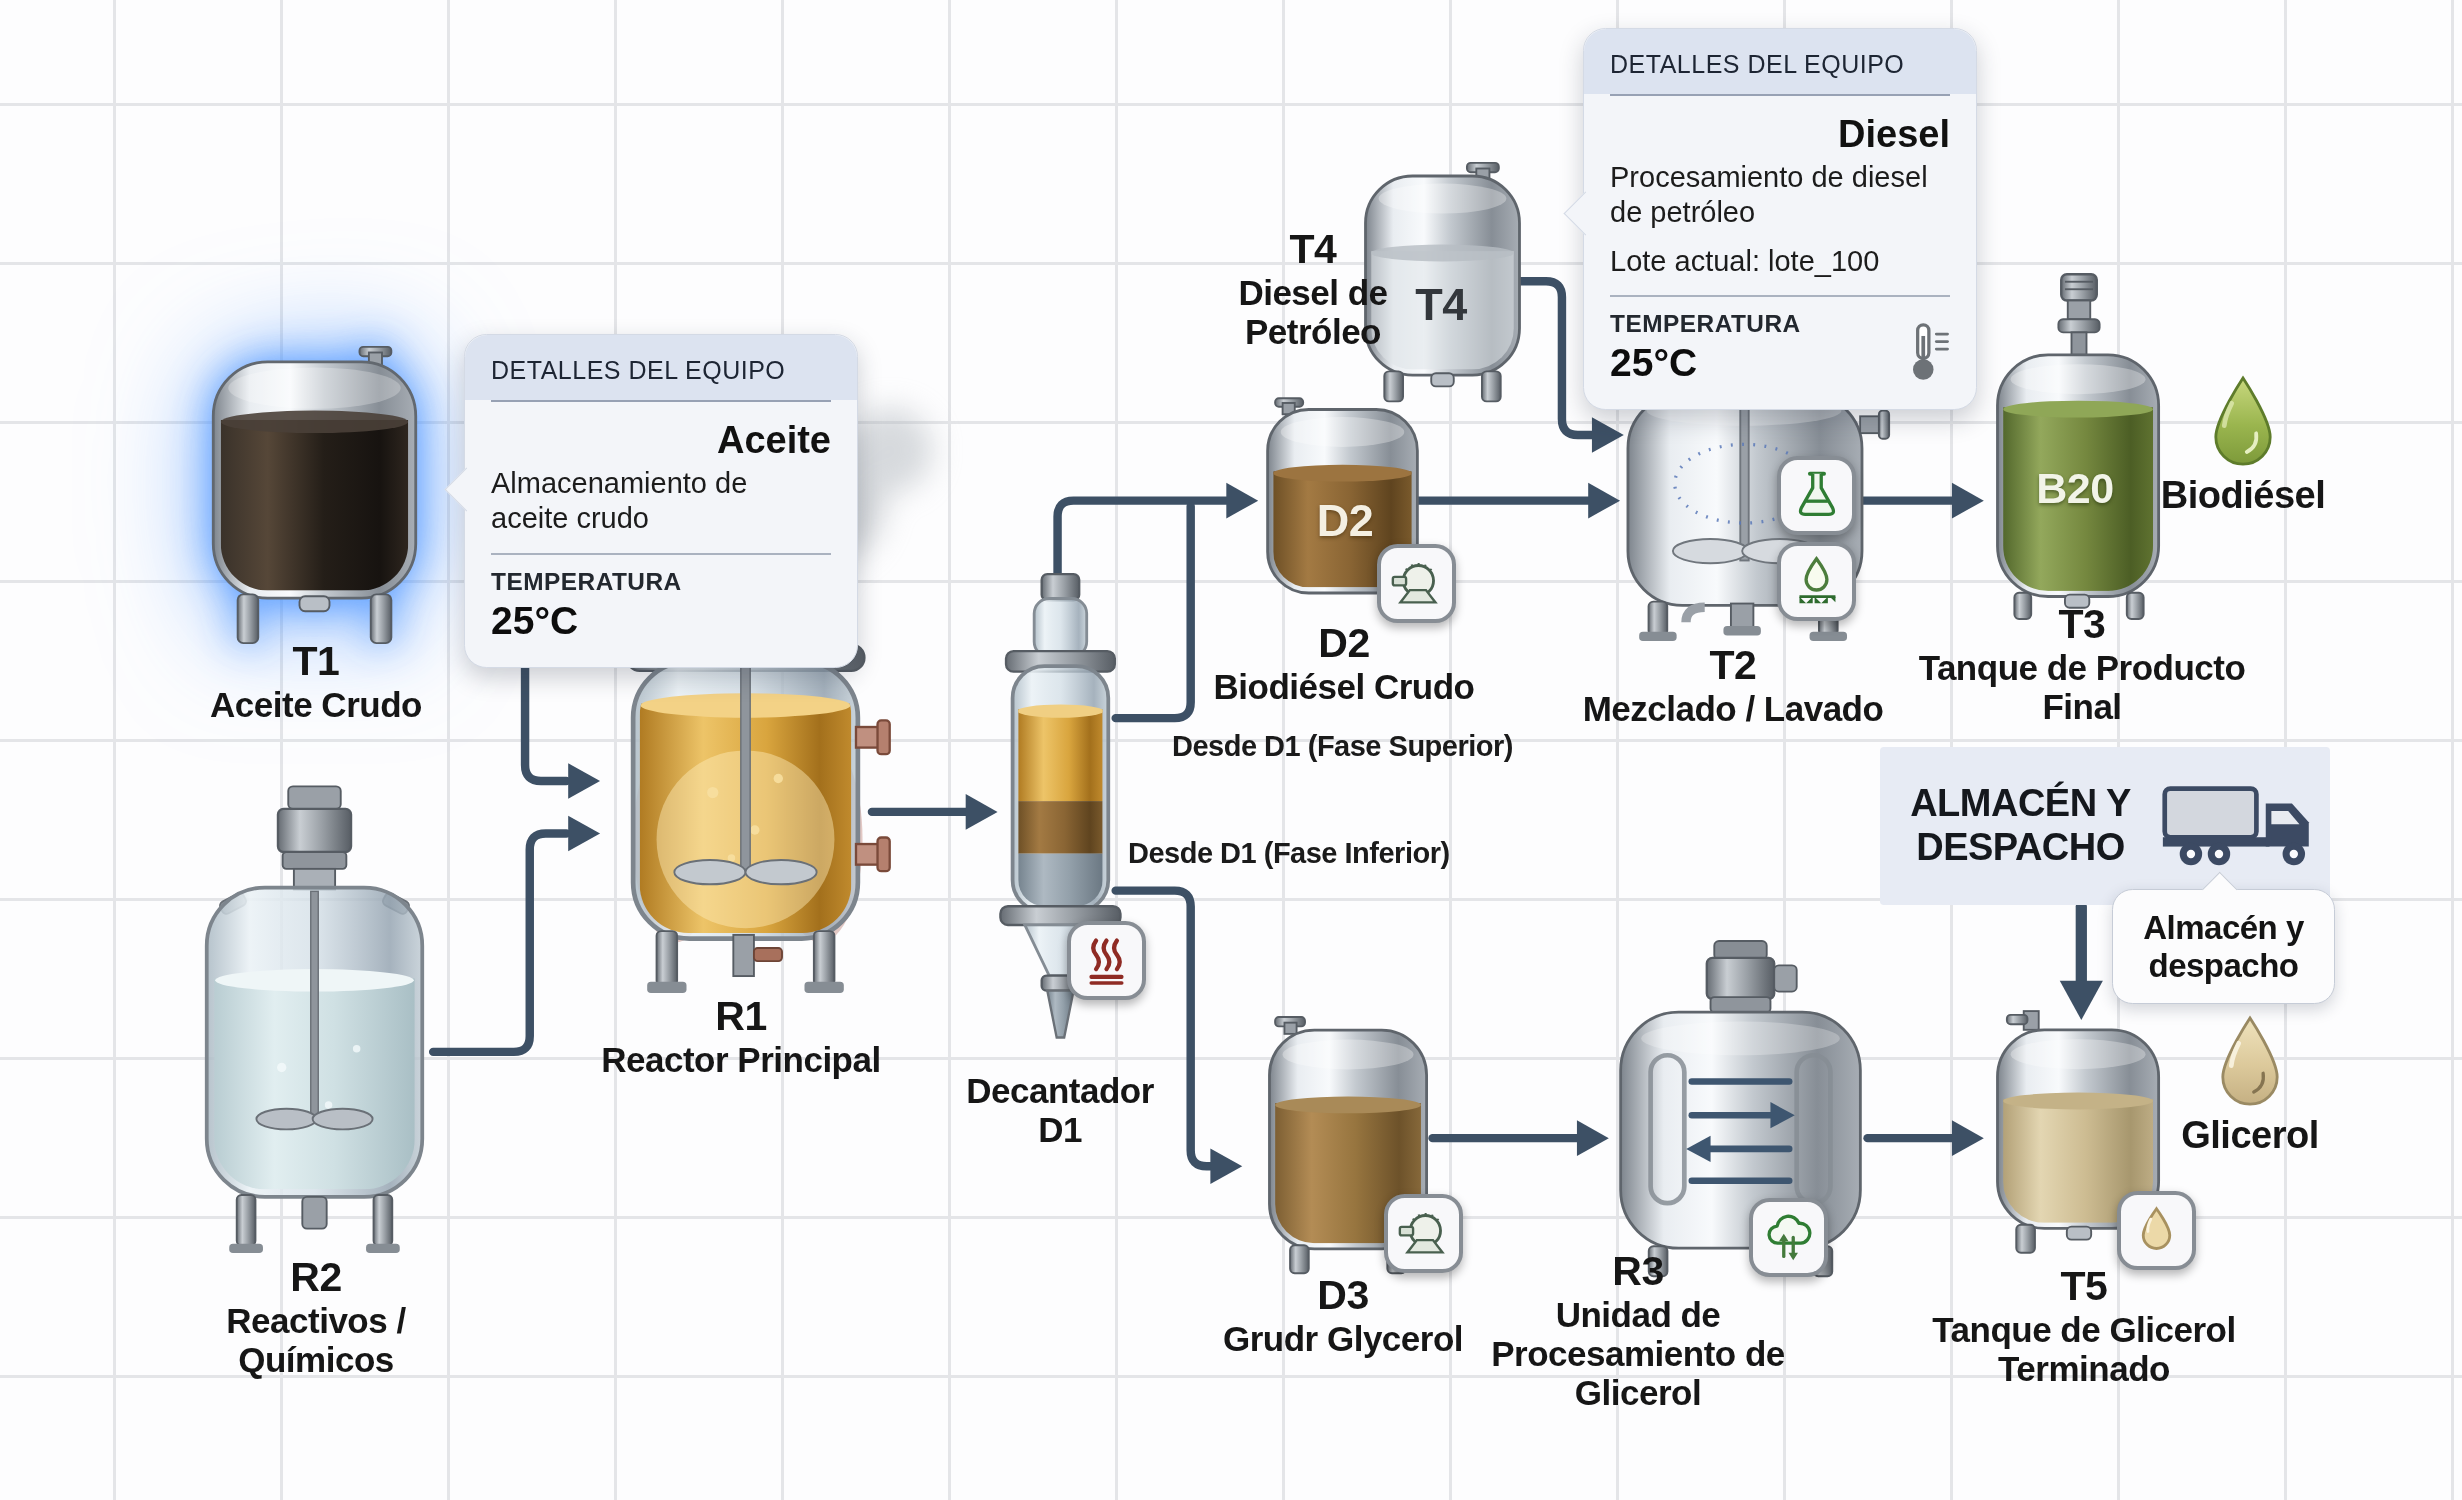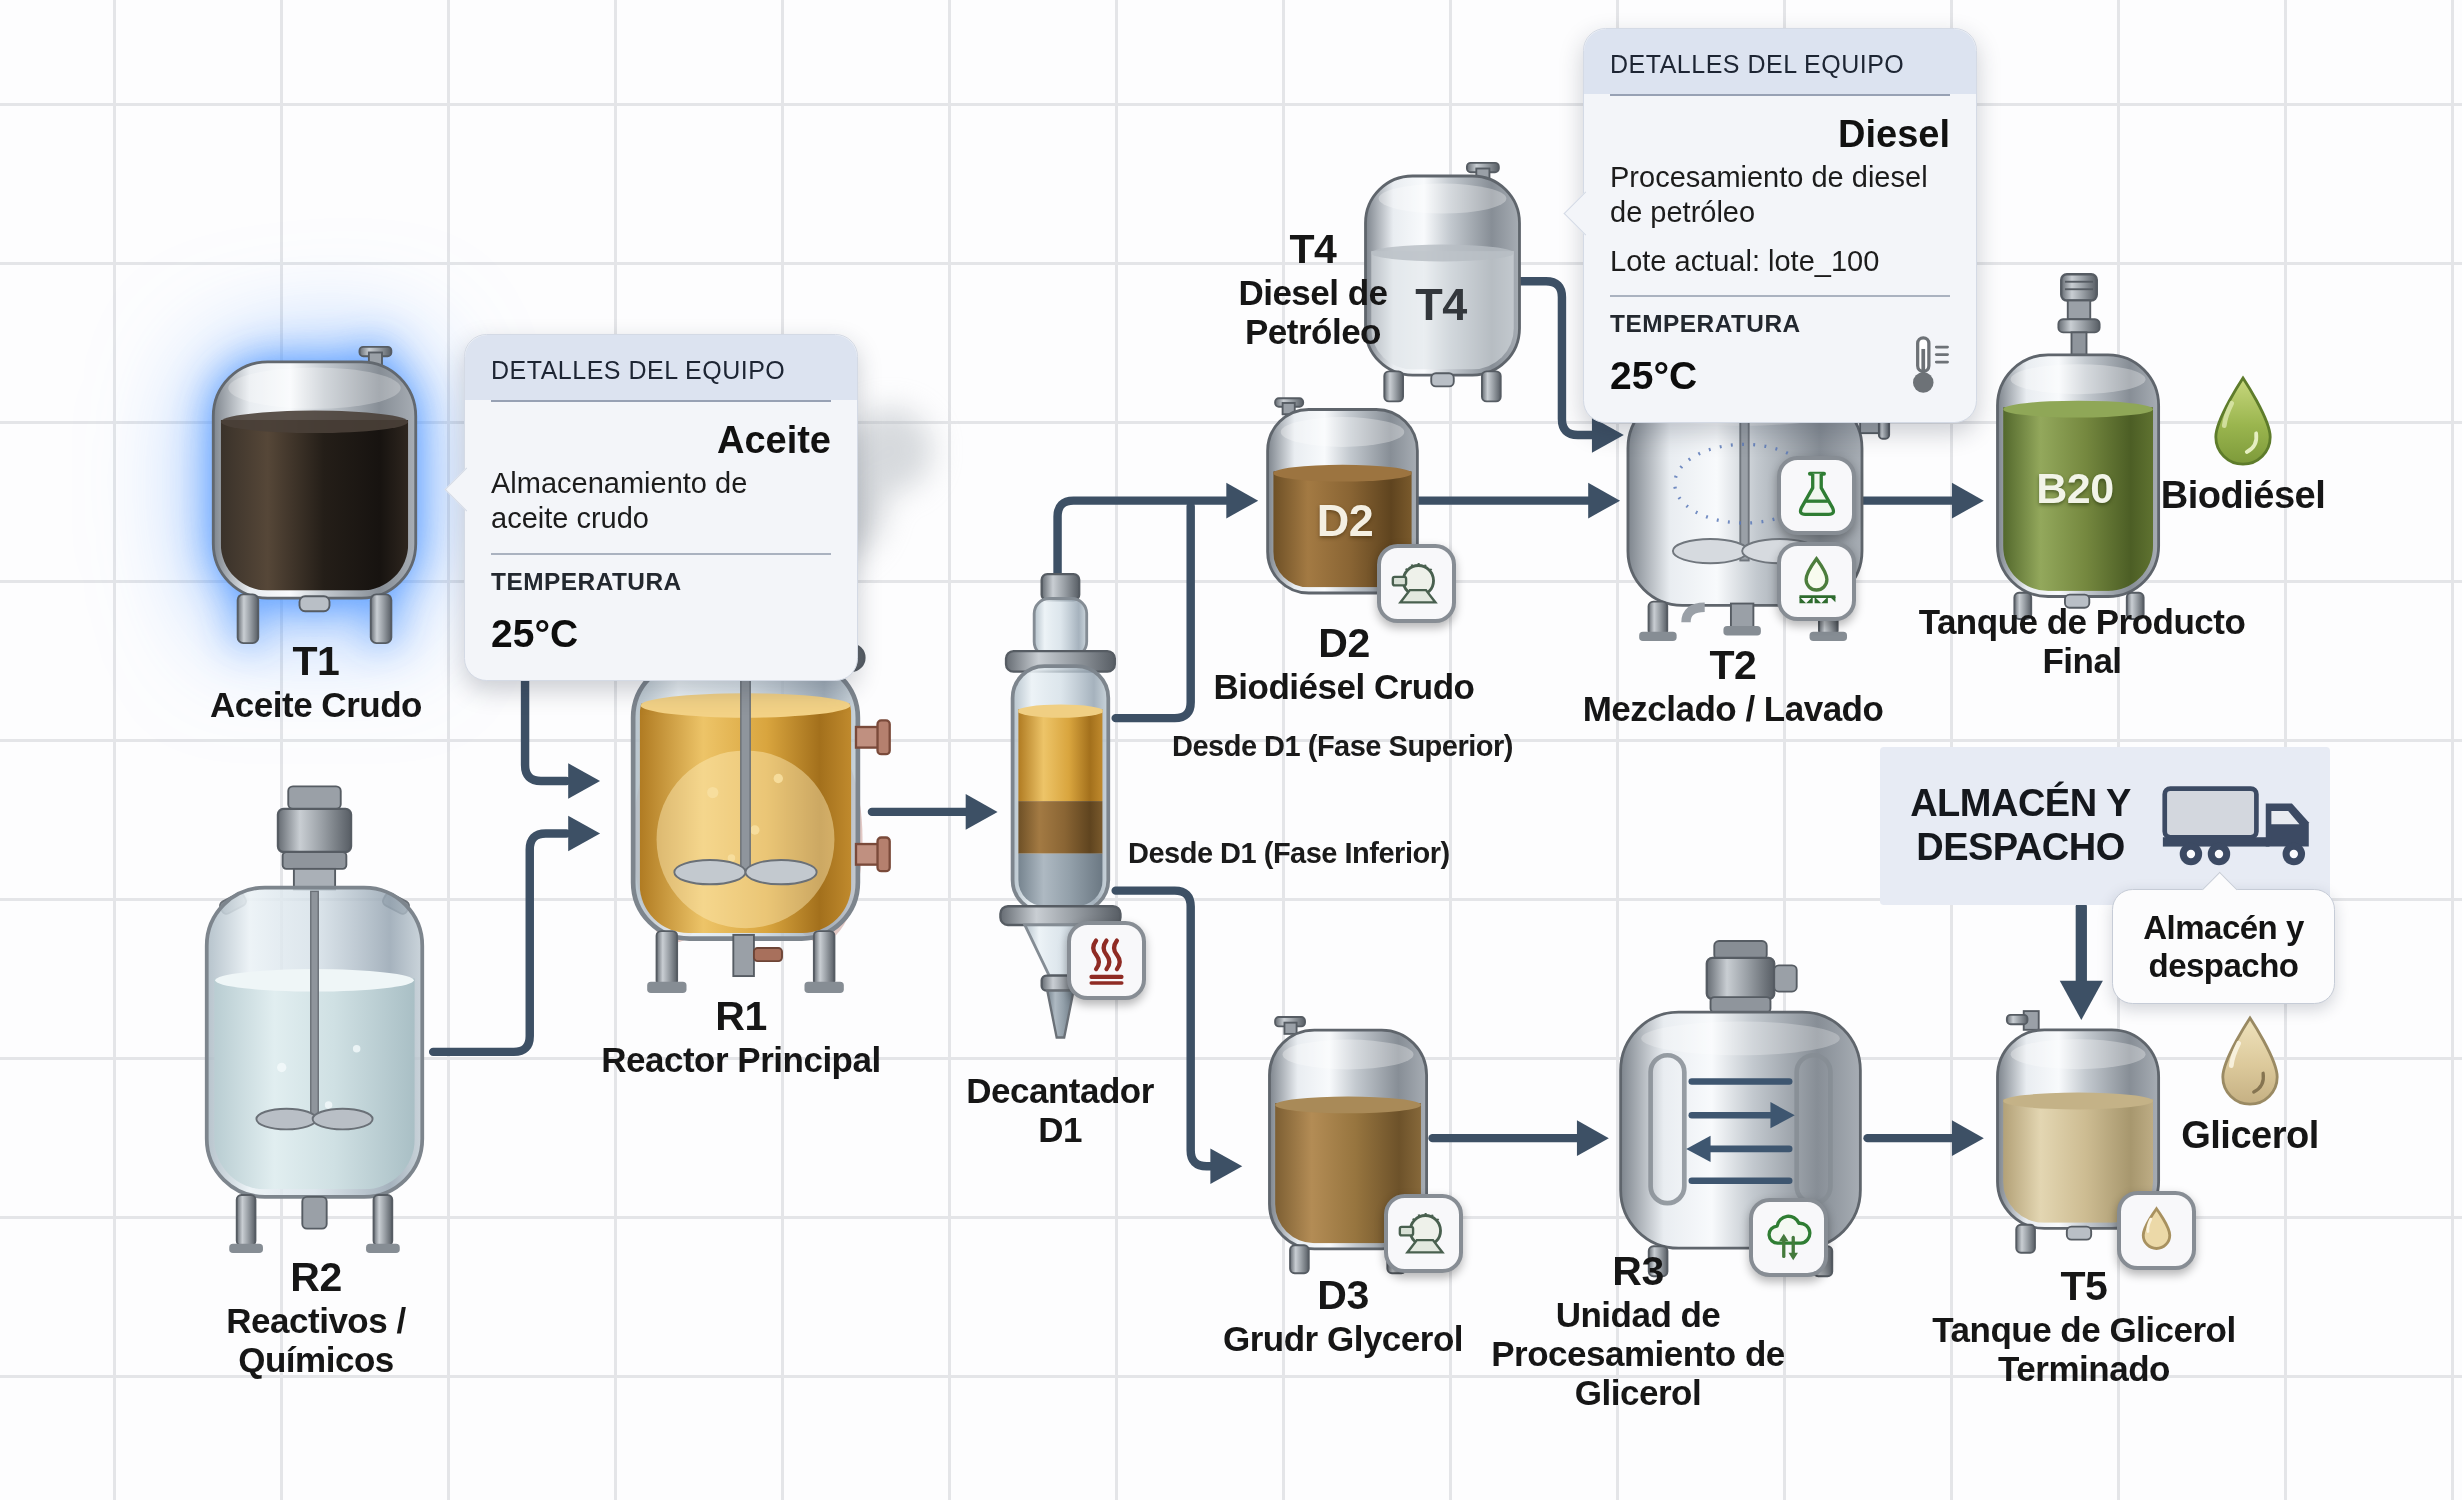--- a/index.html
+++ b/index.html
@@ -51,21 +51,21 @@
               transform:rotate(45deg);border-left:0.9px solid #d4dae5;border-bottom:0.9px solid #d4dae5;}
   .tt-header{background:#dce3f0;border-radius:22.5px 22.5px 0 0;padding:20.6px 26px 15px 26px;
              font-size:25px;font-weight:400;color:#1d2533;letter-spacing:0.5px;}
   .tt-rule{height:2.8px;background:#97a1b4;margin:0 26px;}
   .tt-body{padding:17px 26px 24.4px 26px;position:relative;}
   .tt-title{font-size:38px;font-weight:700;color:#111;text-align:right;}
   .tt-desc{font-size:29px;color:#1c1c1c;line-height:1.2;margin-top:3.8px;}
   .tt-batch{font-size:29px;color:#1c1c1c;margin-top:15px;}
   .tt-div{height:1.9px;background:#aab2c0;margin:17px 0 13px 0;}
   .tt-temp-label{font-size:24.4px;font-weight:700;color:#23282f;letter-spacing:0.5px;}
-  .tt-temp-value{font-size:39px;font-weight:700;color:#0d0d0d;margin-top:16px;}
+  .tt-temp-value{font-size:39px;font-weight:700;color:#0d0d0d;margin-top:3px;}
   .tt-thermo{position:absolute;right:20.6px;bottom:17px;}
 
   
   .banner{position:absolute;z-index:3;left:1880px;top:747px;width:450px;height:158px;
           background:#e7ebf4;border-radius:3.8px;display:flex;align-items:center;}
   .banner-text{width:281px;text-align:center;font-size:38px;font-weight:700;
                color:#15181d;line-height:1.15;letter-spacing:-0.5px;}
   .bubble{position:absolute;z-index:5;left:2112px;top:889px;width:221px;height:113px;
           background:#fcfcfd;border:1.9px solid #c6ccd7;border-radius:20.6px;
           box-shadow:0 5.6px 15px rgba(30,40,60,.18);
@@ -549,20 +549,21 @@
   </div>
   <div class="eq-label" style="left:1313px;top:227px;width:178px;">
     <div class="code">T4</div>
     <div class="name">Diesel de Petróleo</div>
   </div>
   <div class="eq-label" style="left:1733px;top:643px;width:394px;">
     <div class="code">T2</div>
     <div class="name">Mezclado / Lavado</div>
   </div>
   <div class="eq-label" style="left:2082px;top:602px;width:356px;">
+    <div class="code">T3</div>
     <div class="name">Tanque de Producto Final</div>
   </div>
   <div class="eq-label" style="left:1343px;top:1273px;width:309px;">
     <div class="code">D3</div>
     <div class="name">Grudr Glycerol</div>
   </div>
   <div class="eq-label" style="left:1638px;top:1249px;width:328px;">
     <div class="code">R3</div>
     <div class="name">Unidad de Procesamiento de Glicerol</div>
   </div>

